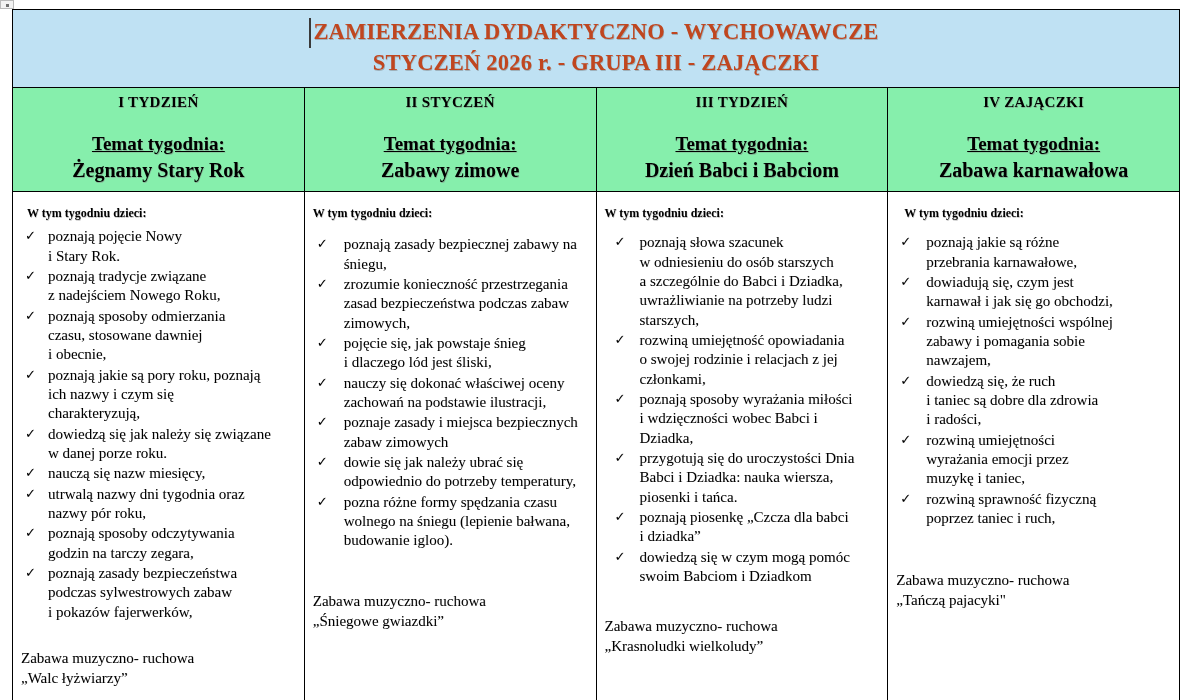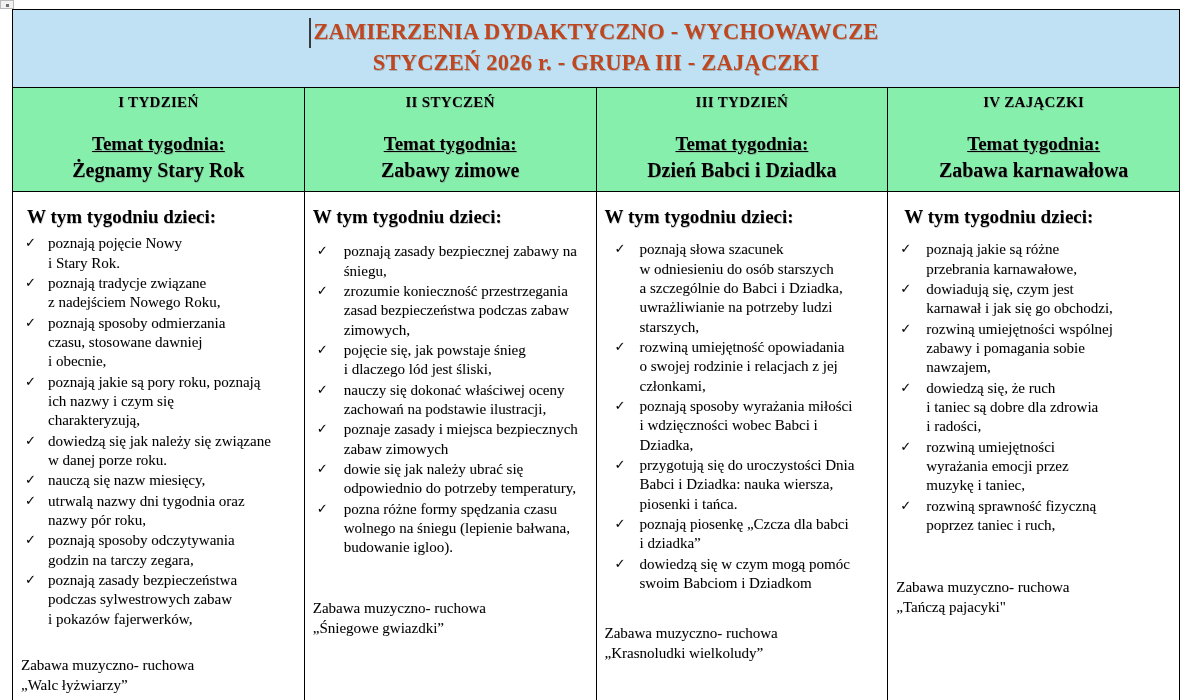--- a/index.html
+++ b/index.html
@@ -119,21 +119,21 @@
   }
 
   
   .body-cell {
     background: #ffffff;
     padding: 14px 8px 6px 8px !important;
     height: 530px;
   }
   .intro {
     font-weight: bold;
-    font-size: 19px;
+    font-size: 12px;
     margin: 0 0 6px 0;
     text-shadow: 0.5px 0.5px 0 rgba(140,140,140,0.45);
   }
   ul.goals {
     list-style: none;
     margin: 0;
     padding: 0;
   }
   ul.goals li {
     position: relative;
@@ -198,21 +198,21 @@
           <div class="week-topic">Żegnamy Stary Rok</div>
         </td>
         <td class="week-head" style="width:320px">
           <div class="week-no">II STYCZEŃ</div>
           <div class="week-topic-label">Temat tygodnia:</div>
           <div class="week-topic">Zabawy zimowe</div>
         </td>
         <td class="week-head" style="width:309px">
           <div class="week-no">III TYDZIEŃ</div>
           <div class="week-topic-label">Temat tygodnia:</div>
-          <div class="week-topic">Dzień Babci i Dziadka</div>
+          <div class="week-topic">Dzień Babci i Babciom</div>
         </td>
         <td class="week-head" style="width:266px">
           <div class="week-no">IV ZAJĄCZKI</div>
           <div class="week-topic-label">Temat tygodnia:</div>
           <div class="week-topic">Zabawa karnawałowa</div>
         </td>
       </tr>
 
       <tr>
         <td class="body-cell col-1">

